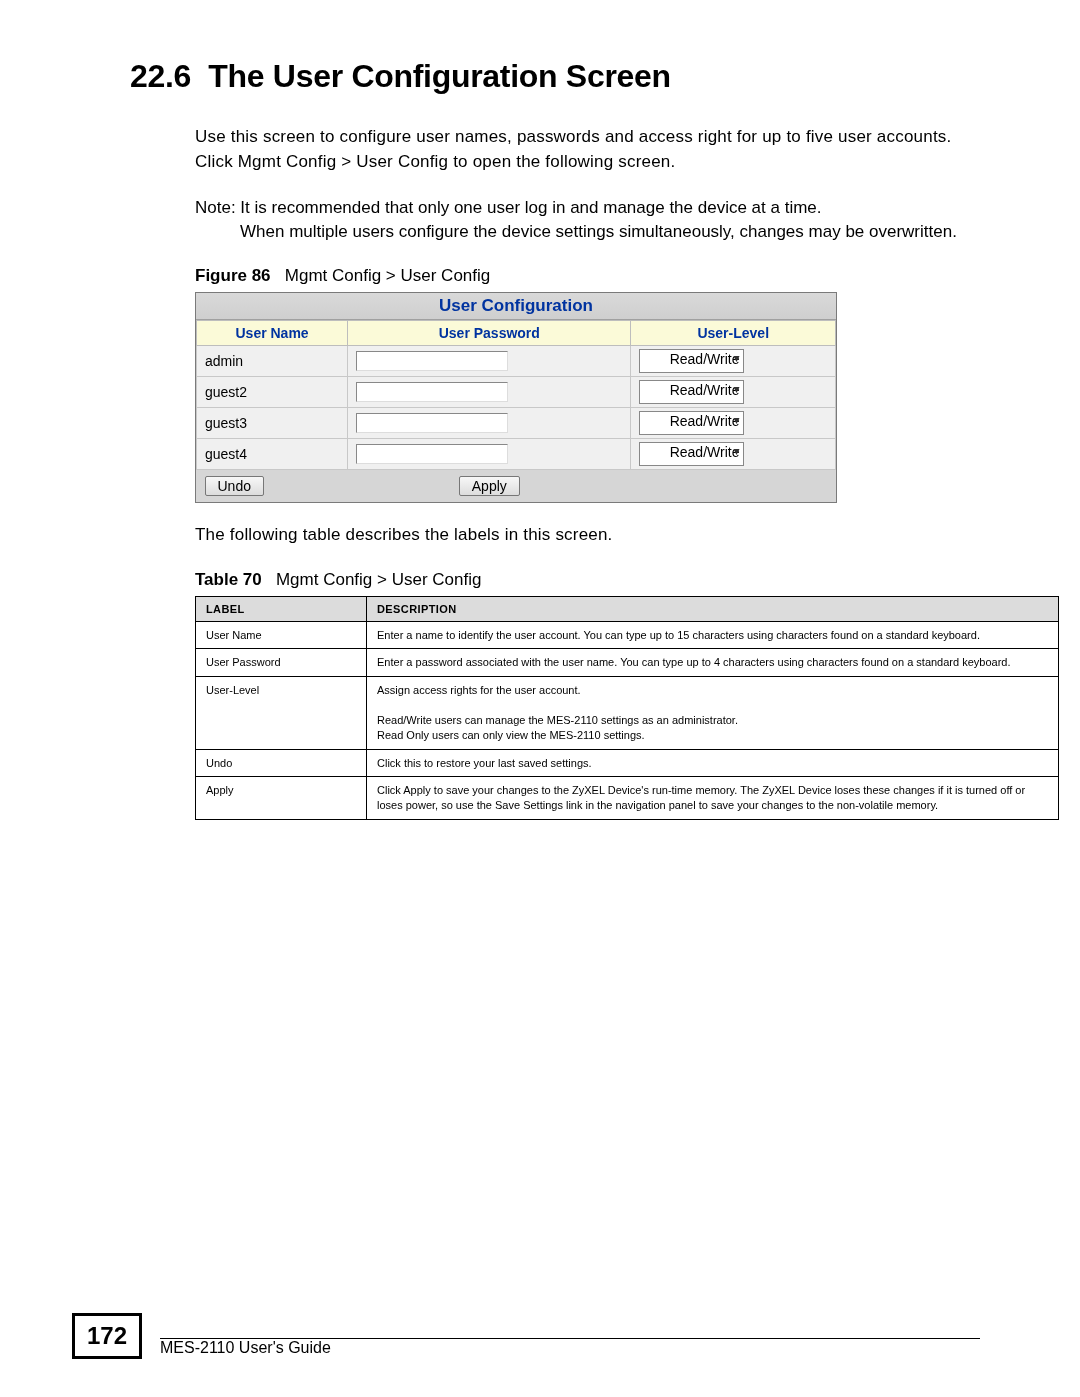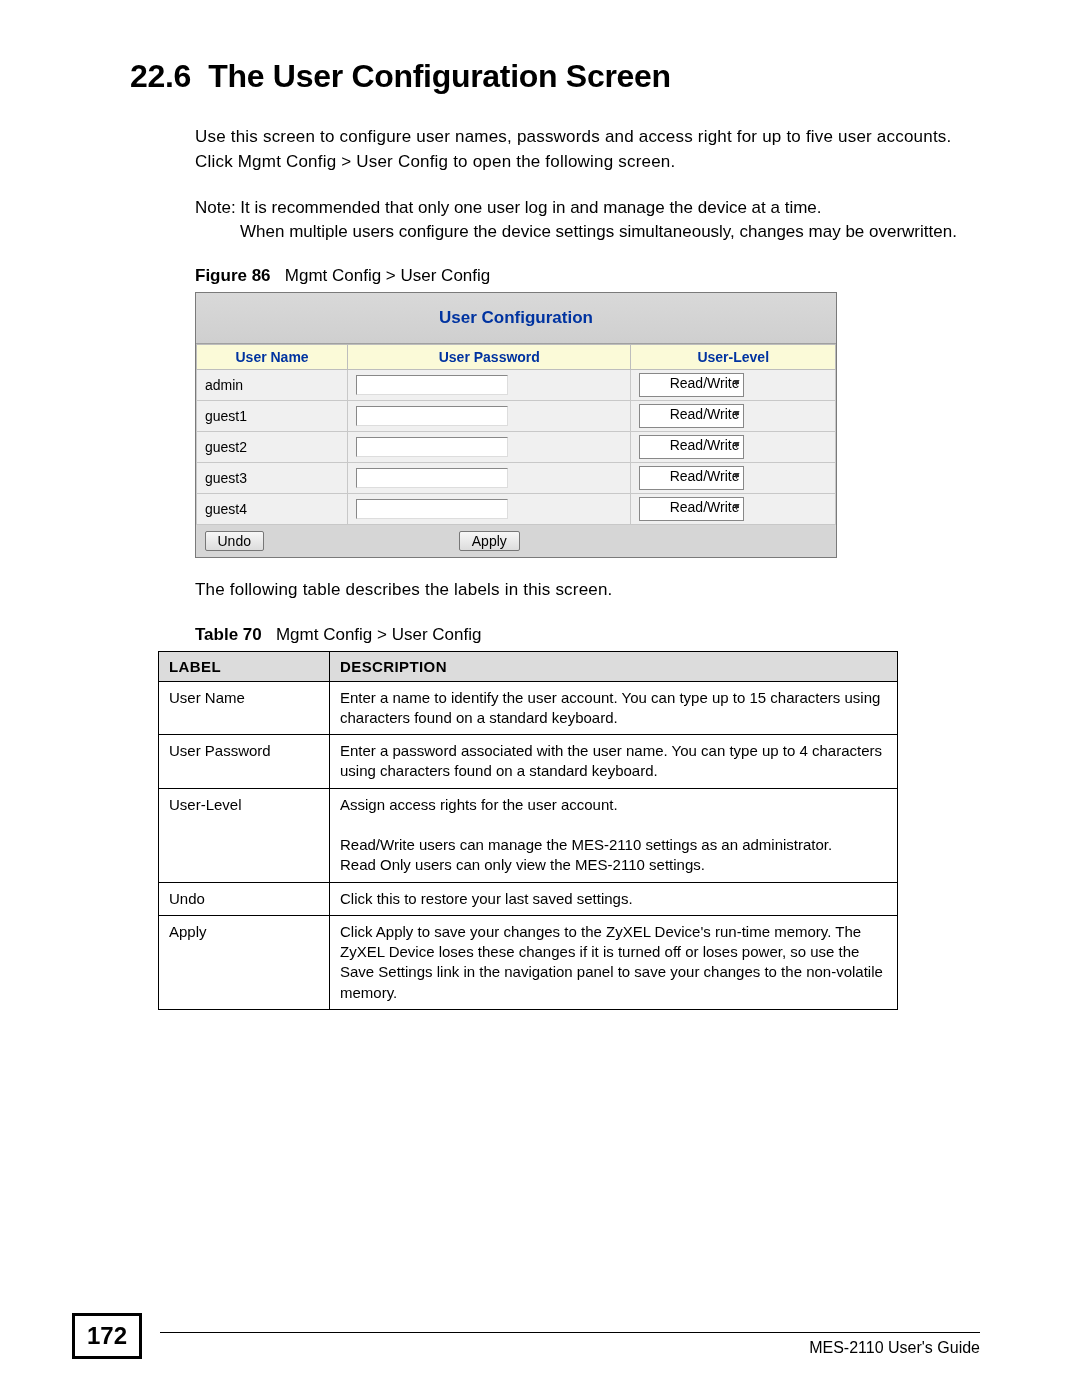--- a/index.html
+++ b/index.html
@@ -56,21 +56,21 @@
     border: 1px solid #7a7a7a;
     width: 640px;
     background: #d6d6d6;
     font-size: 15px;
   }
   .ui-title {
     background: linear-gradient(#d9d9d9,#cfcfcf);
     text-align: center;
     font-weight: bold;
     color: #0033a0;
-    padding: 15px 0;
+    padding: 3px 0;
     border-bottom: 1px solid #a0a0a0;
     font-size: 17px;
   }
   .ui-table { width: 100%; border-collapse: collapse; }
   .ui-table th {
     background: #fbfad8;
     color: #0033a0;
     font-weight: bold;
     font-size: 14px;
     padding: 4px 8px;
@@ -122,24 +122,24 @@
     display: inline-block;
     background: linear-gradient(#f7f7f7,#dcdcdc);
     border: 1px solid #777;
     border-radius: 2px;
     padding: 1px 12px;
     font-size: 14px;
     cursor: pointer;
   }
   
   .desc-table {
-    margin-left: 28px;
+    margin-left: 65px;
     border-collapse: collapse;
-    width: 740px;
-    font-size: 15px;
+    width: 864px;
+    font-size: 11px;
   }
   .desc-table th {
     background: #dcdcdc;
     border: 1px solid #000;
     text-align: left;
     padding: 6px 10px;
     font-variant: small-caps;
     font-weight: bold;
     letter-spacing: 0.4px;
   }
@@ -154,23 +154,21 @@
   .page-footer {
     position: absolute;
     bottom: 40px;
     left: 100px;
     right: 100px;
   }
   .footer-rule {
     border-top: 1.5px solid #000;
     margin-left: 60px;
     margin-bottom: 0;
-    padding-top:6px;
     font-size: 16px;
-    text-align: right;
   }
   .page-num-box {
     position: absolute;
     left: -28px;
     bottom: -2px;
     border: 3px solid #000;
     font-weight: bold;
     font-size: 24px;
     padding: 6px 12px;
     background: #fff;
@@ -205,25 +203,20 @@
         <th>User Name</th>
         <th>User Password</th>
         <th>User-Level</th>
       </tr>
       <tr>
         <td>admin</td>
         <td><span class="ui-input"></span></td>
         <td><span class="ui-select">Read/Write</span></td>
       </tr>
       <tr>
-        <td>guest1</td>
-        <td><span class="ui-input"></span></td>
-        <td><span class="ui-select">Read/Write</span></td>
-      </tr>
-      <tr>
         <td>guest2</td>
         <td><span class="ui-input"></span></td>
         <td><span class="ui-select">Read/Write</span></td>
       </tr>
       <tr>
         <td>guest3</td>
         <td><span class="ui-input"></span></td>
         <td><span class="ui-select">Read/Write</span></td>
       </tr>
       <tr>

